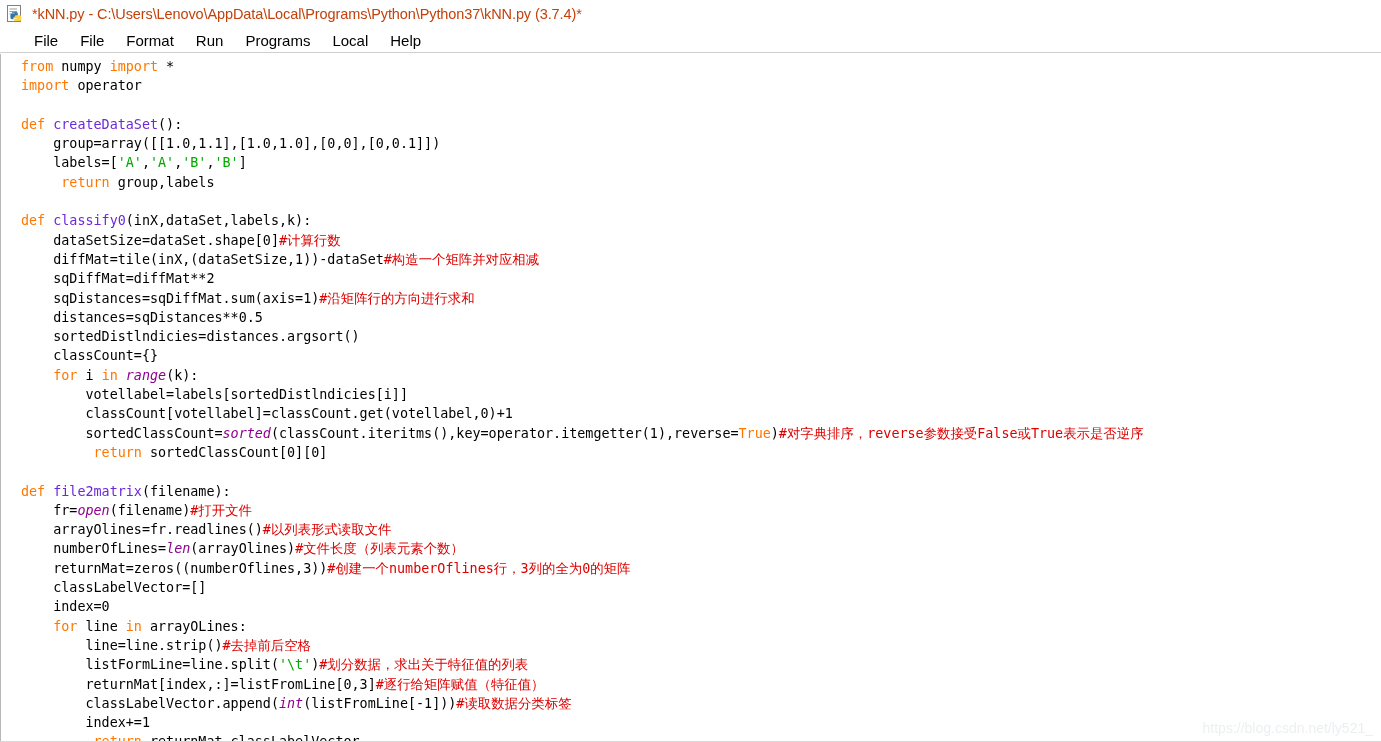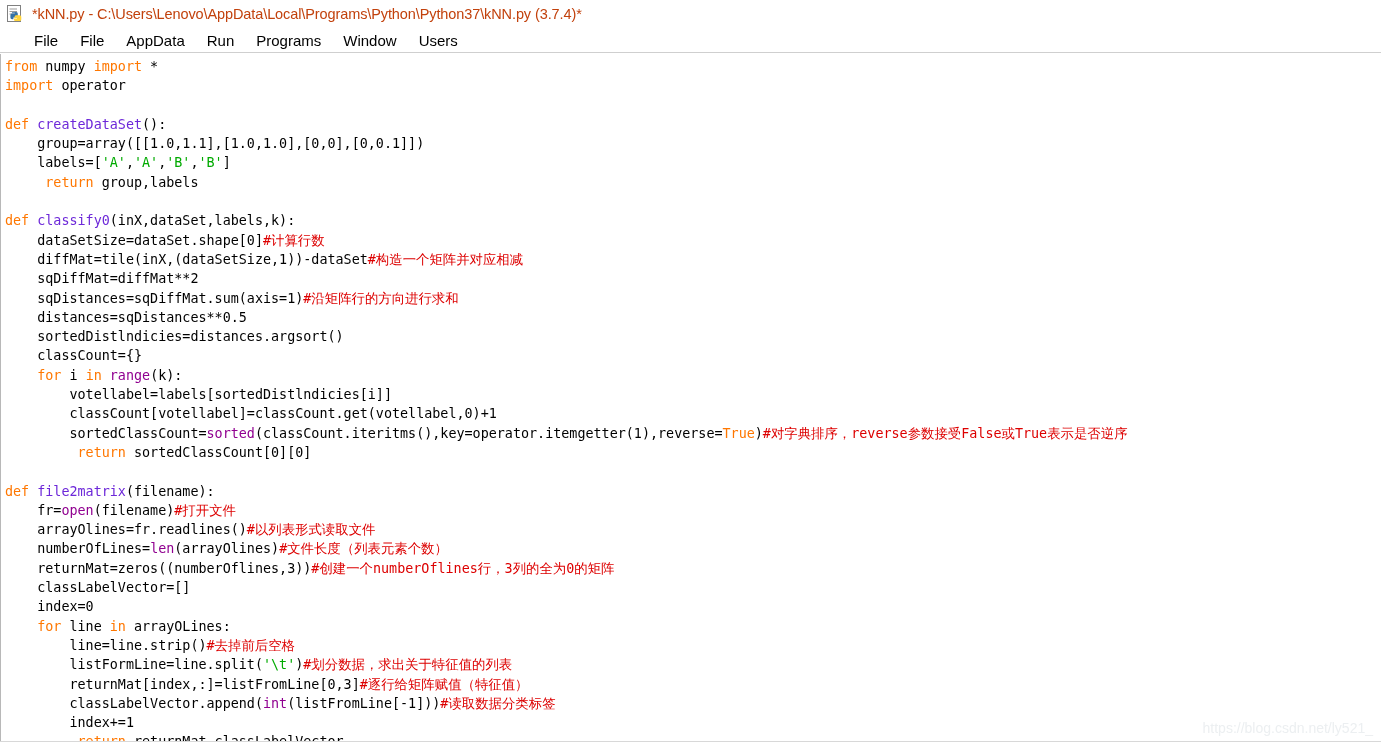--- a/index.html
+++ b/index.html
@@ -89,24 +89,24 @@
     left: 5px;
     top: 3px;
     right: 0;
     font-family: "DejaVu Sans Mono", "Liberation Mono", monospace;
     font-size: 13.4px;
     line-height: 19.3px;
     white-space: pre;
     color: #000000;
     letter-spacing: 0px;
   }
-  .ln { display: block; height: 19.3px; }
+  .ln { display: block; height: 19.3px; margin-left: 16px; }
   .kw   { color: #ff7700; }          
   .fn   { color: #6d28d9; }          
-  .bi   { color: #900090; }          
+  .bi   { color: #900090; font-style: italic; }          
   .str  { color: #00aa00; }          
   .cmt  { color: #dd0000; text-align: right; }          
 
   
   #watermark {
     position: absolute;
     right: 8px;
     bottom: 6px;
     font-family: "Liberation Sans", sans-serif;
     font-size: 14px;
@@ -128,25 +128,25 @@
       <path d="M6 8 h4.2 a1.6 1.6 0 0 1 1.6 1.6 v2.4 a1.6 1.6 0 0 1 -1.6 1.6 h-2.8 v1.6 h-1.4 a1.6 1.6 0 0 1 -1.6 -1.6 v-2.4 a1.6 1.6 0 0 1 1.6 -1.6 h2.8 v-0.8 h-2.8 z" fill="#3572A5"></path>
       <path d="M9.5 11.2 h4.2 a1.6 1.6 0 0 1 1.6 1.6 v2.6 a1.6 1.6 0 0 1 -1.6 1.6 h-4.2 a1.6 1.6 0 0 1 -1.6 -1.6 v-0.9 h3.1 v-0.7 h-3.1 z" fill="#FFD43B"></path>
     </svg>
   </span>
   <span id="title-text">*kNN.py - C:\Users\Lenovo\AppData\Local\Programs\Python\Python37\kNN.py (3.7.4)*</span>
 </div>
 
 <div id="menubar">
   <div class="menu-item">File</div>
   <div class="menu-item">File</div>
-  <div class="menu-item">AppData</div>
+  <div class="menu-item">Format</div>
   <div class="menu-item">Run</div>
   <div class="menu-item">Programs</div>
-  <div class="menu-item">Window</div>
-  <div class="menu-item">Users</div>
+  <div class="menu-item">Local</div>
+  <div class="menu-item">Help</div>
 </div>
 
 <div id="editor-wrap">
   <div id="editor-left-border"></div>
   <div id="code"><span class="ln"><span class="kw">from </span><span>numpy </span><span class="kw">import</span><span> *</span></span><span class="ln"><span class="kw">import</span><span> operator</span></span><span class="ln">&nbsp;</span><span class="ln"><span class="kw">def </span><span class="fn">createDataSet</span><span>():</span></span><span class="ln"><span>    group=array([[1.0,1.1],[1.0,1.0],[0,0],[0,0.1]])</span></span><span class="ln"><span>    labels=[</span><span class="str">'A'</span><span>,</span><span class="str">'A'</span><span>,</span><span class="str">'B'</span><span>,</span><span class="str">'B'</span><span>]</span></span><span class="ln"><span>     </span><span class="kw">return</span><span> group,labels</span></span><span class="ln">&nbsp;</span><span class="ln"><span class="kw">def </span><span class="fn">classify0</span><span>(inX,dataSet,labels,k):</span></span><span class="ln"><span>    dataSetSize=dataSet.shape[0]</span><span class="cmt">#计算行数</span></span><span class="ln"><span>    diffMat=tile(inX,(dataSetSize,1))-dataSet</span><span class="cmt">#构造一个矩阵并对应相减</span></span><span class="ln"><span>    sqDiffMat=diffMat**2</span></span><span class="ln"><span>    sqDistances=sqDiffMat.sum(axis=1)</span><span class="cmt">#沿矩阵行的方向进行求和</span></span><span class="ln"><span>    distances=sqDistances**0.5</span></span><span class="ln"><span>    sortedDistlndicies=distances.argsort()</span></span><span class="ln"><span>    classCount={}</span></span><span class="ln"><span>    </span><span class="kw">for</span><span> i </span><span class="kw">in</span><span> </span><span class="bi">range</span><span>(k):</span></span><span class="ln"><span>        votellabel=labels[sortedDistlndicies[i]]</span></span><span class="ln"><span>        classCount[votellabel]=classCount.get(votellabel,0)+1</span></span><span class="ln"><span>        sortedClassCount=</span><span class="bi">sorted</span><span>(classCount.iteritms(),key=operator.itemgetter(1),reverse=</span><span class="kw">True</span><span>)</span><span class="cmt">#对字典排序，reverse参数接受False或True表示是否逆序</span></span><span class="ln"><span>         </span><span class="kw">return</span><span> sortedClassCount[0][0]</span></span><span class="ln">&nbsp;</span><span class="ln"><span class="kw">def </span><span class="fn">file2matrix</span><span>(filename):</span></span><span class="ln"><span>    fr=</span><span class="bi">open</span><span>(filename)</span><span class="cmt">#打开文件</span></span><span class="ln"><span>    arrayOlines=fr.readlines()</span><span class="cmt">#以列表形式读取文件</span></span><span class="ln"><span>    numberOfLines=</span><span class="bi">len</span><span>(arrayOlines)</span><span class="cmt">#文件长度（列表元素个数）</span></span><span class="ln"><span>    returnMat=zeros((numberOflines,3))</span><span class="cmt">#创建一个numberOflines行，3列的全为0的矩阵</span></span><span class="ln"><span>    classLabelVector=[]</span></span><span class="ln"><span>    index=0</span></span><span class="ln"><span>    </span><span class="kw">for</span><span> line </span><span class="kw">in</span><span> arrayOLines:</span></span><span class="ln"><span>        line=line.strip()</span><span class="cmt">#去掉前后空格</span></span><span class="ln"><span>        listFormLine=line.split(</span><span class="str">'\t'</span><span>)</span><span class="cmt">#划分数据，求出关于特征值的列表</span></span><span class="ln"><span>        returnMat[index,:]=listFromLine[0,3]</span><span class="cmt">#逐行给矩阵赋值（特征值）</span></span><span class="ln"><span>        classLabelVector.append(</span><span class="bi">int</span><span>(listFromLine[-1]))</span><span class="cmt">#读取数据分类标签</span></span><span class="ln"><span>        index+=1</span></span><span class="ln"><span>         </span><span class="kw">return</span><span> returnMat,classLabelVector</span></span></div>
   <div id="editor-bottom-border"></div>
 </div>
 
 <div id="watermark">https://blog.csdn.net/ly521_</div>
 

